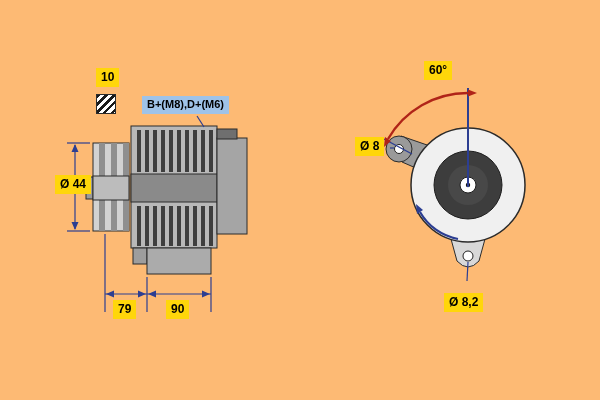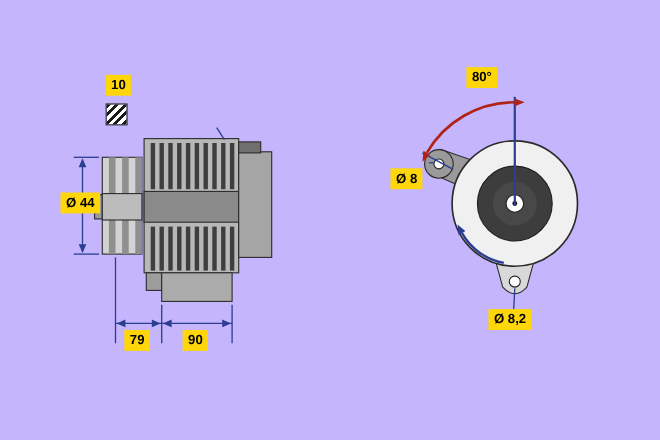--- a/index.html
+++ b/index.html
@@ -1,16 +1,16 @@
 <!DOCTYPE html>
 <html><head>
 <meta charset="utf-8">
 <style>
   html,body{margin:0;padding:0;background:#ffffff}
-  .canvas{position:relative;width:600px;height:400px;background:#c4b5fd;font-family:"Liberation Sans",sans-serif;overflow:hidden}
+  .canvas{position:relative;width:600px;height:400px;background:#fdba74;font-family:"Liberation Sans",sans-serif;overflow:hidden}
   .drawing{position:absolute;left:0;top:0}
   .lbl{position:absolute;font-size:12px;font-weight:bold;color:#000;line-height:1.25;padding:2px 5px;white-space:nowrap}
   .lbl-yellow{background:#ffd60a}
   .lbl-blue{background:#9fc3e8;font-size:11px}
   .hatch{position:absolute;left:96px;top:94px;width:18px;height:18px;border:1px solid #2b2b2b;
          background:repeating-linear-gradient(135deg,#1a1a1a 0px,#1a1a1a 2.5px,#ffffff 2.5px,#ffffff 5.5px)}
 </style>
 </head>
 <body>
 
@@ -122,25 +122,26 @@
         <line x1="390" y1="148" x2="394" y2="148"></line>
         <line x1="467" y1="281" x2="468" y2="262"></line>
       </g>
     </g>
   </svg>
 
   <div class="lbl lbl-yellow" style="left:96px;top:68px">10</div>
 
   <div class="hatch"></div>
 
+  <div class="lbl lbl-blue" style="left:142px;top:96px">B+(M8),D+(M6)</div>
 
   <div class="lbl lbl-yellow" style="left:55px;top:175px">Ø 44</div>
 
   <div class="lbl lbl-yellow" style="left:113px;top:300px">79</div>
 
   <div class="lbl lbl-yellow" style="left:166px;top:300px">90</div>
 
-  <div class="lbl lbl-yellow" style="left:424px;top:61px">80°</div>
+  <div class="lbl lbl-yellow" style="left:424px;top:61px">60°</div>
 
-  <div class="lbl lbl-yellow" style="left:355px;top:153px">Ø 8</div>
+  <div class="lbl lbl-yellow" style="left:355px;top:137px">Ø 8</div>
 
-  <div class="lbl lbl-yellow" style="left:444px;top:281px">Ø 8,2</div>
+  <div class="lbl lbl-yellow" style="left:444px;top:293px">Ø 8,2</div>
 </div>
 
 </body></html>

